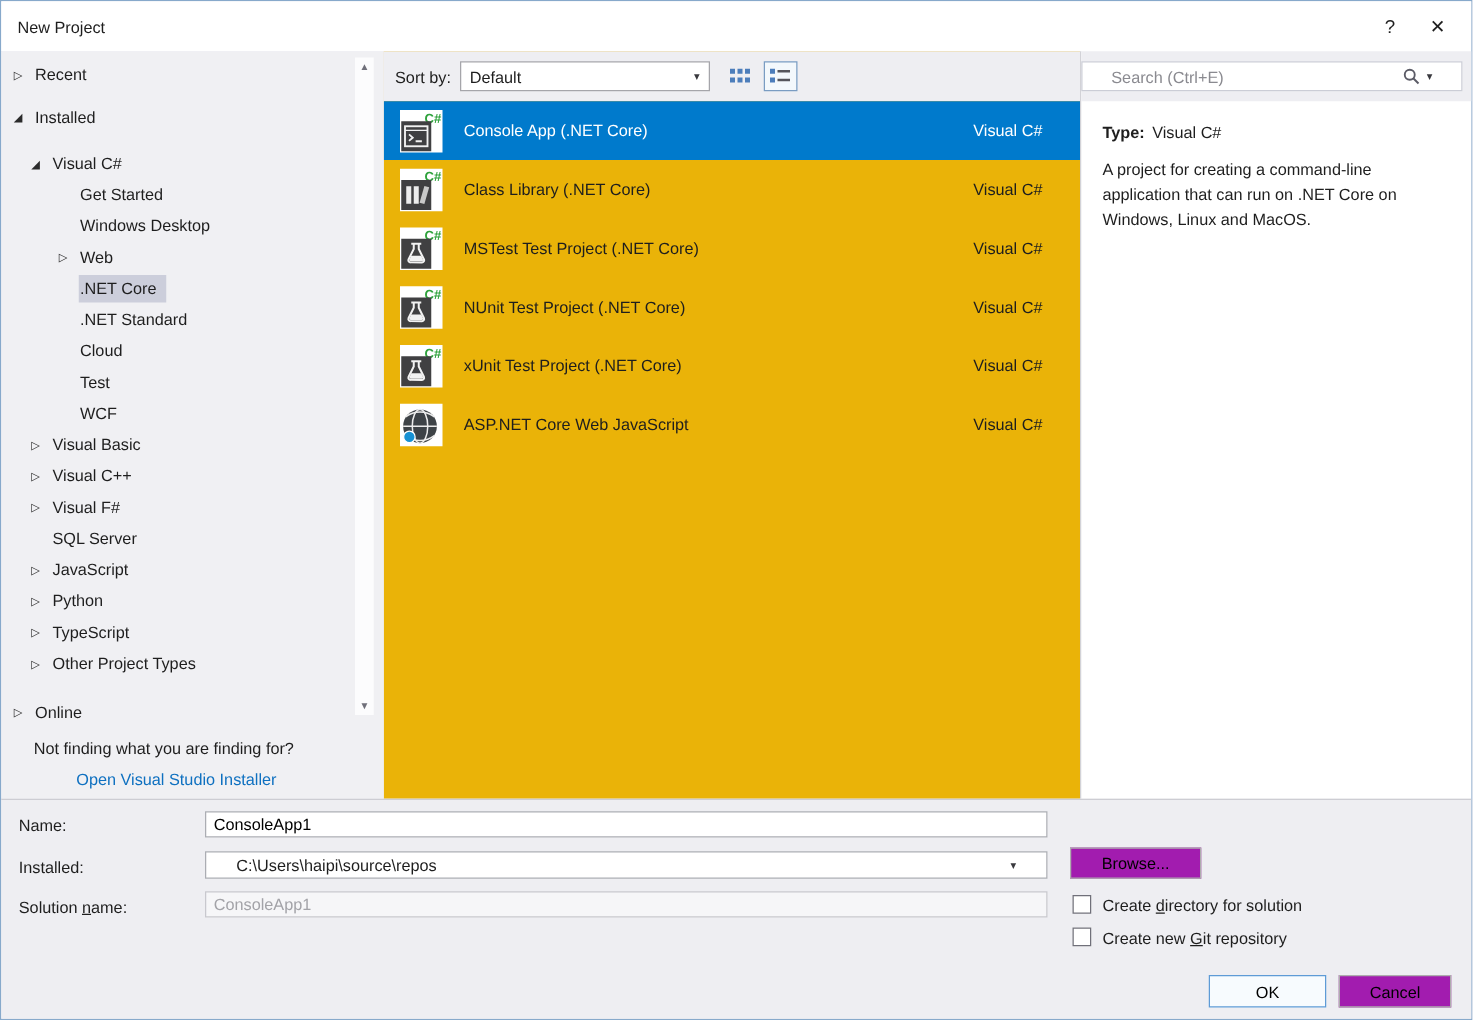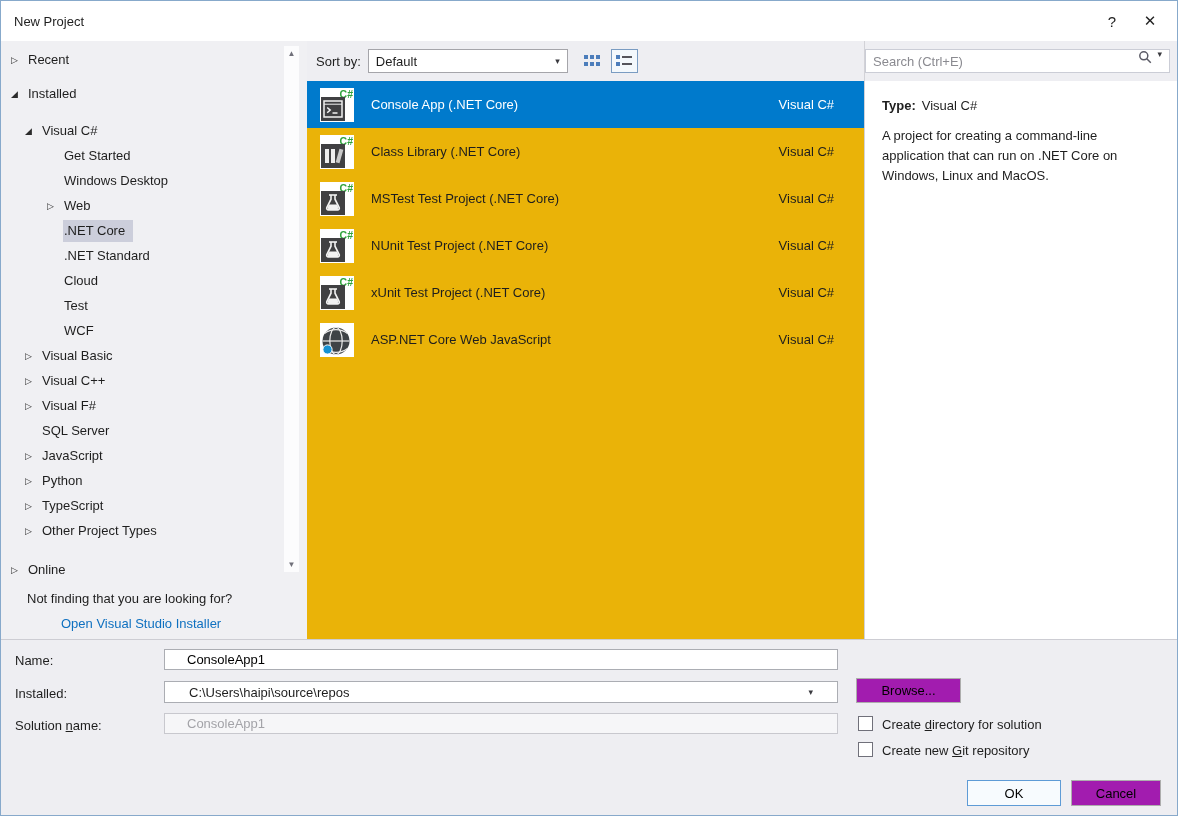--- a/index.html
+++ b/index.html
@@ -38,30 +38,30 @@
 .viewbtn.active{border:1px solid #7A9CC2;background:#F3F8FC}
 .tlist{flex:1 1 auto}
 .trow{height:47px;display:flex;align-items:center;padding:0 30px 0 13px}
 .trow .ticon{width:34px;height:34px;flex:0 0 34px;background:#fff;margin-right:17px}
 .trow .tname{flex:1 1 auto;white-space:nowrap;overflow:hidden}
 .trow .tlang{white-space:nowrap}
 .trow.sel{background:#007ACC;color:#fff}
 
 .right{width:313px;flex:0 0 313px;border-left:1px solid #D2D2D7;background:#fff;display:flex;flex-direction:column}
 .searcharea{height:40px;flex:0 0 40px;background:#EEEEF2;display:flex;align-items:center;padding:0 7px 0 0}
-.searchbox{flex:1;height:24px;background:#fff;border:1px solid #CBCDD6;display:flex;gap:5px;padding:0 7px}
+.searchbox{flex:1;height:24px;background:#fff;border:1px solid #CBCDD6;display:flex;align-items:center;gap:5px;padding:0 23px}
 .searchbox input{flex:1;border:none;outline:none;font:inherit;color:#1E1E1E;background:transparent;min-width:0}
 .searchbox input::placeholder{color:#8A8A90}
 .details{padding:17px 14px 0 17px}
 .type-label{font-weight:bold;margin-right:6px}
 .desc{margin-top:13px;line-height:20px}
 
 .bottom{height:176px;flex:0 0 176px;background:#EEEEF2;border-top:1px solid #CDCDD3;position:relative}
 .flabel{position:absolute;left:14px;white-space:nowrap}
-.ftext{position:absolute;left:163px;width:674px;height:21px;border:1px solid #ABADB3;background:#fff;font:inherit;padding:0 22px;outline:none}
+.ftext{position:absolute;left:163px;width:674px;height:21px;border:1px solid #ABADB3;background:#fff;font:inherit;padding:0 6px;outline:none}
 .fcombo{position:absolute;left:163px;width:674px;height:22px;border:1px solid #ABADB3;background:#fff;display:flex;align-items:center;justify-content:space-between;padding:0 24px;cursor:default}
 .fcombo .val{white-space:nowrap;overflow:hidden}
 .fdisabled{color:#A3A3A8;background:#F6F6F8;border-color:#C8C8CE}
 .btn{position:absolute;height:26px;background:#a21caf;border:1px solid #ADADAD;font:inherit;display:flex;align-items:center;justify-content:center;cursor:default}
 .btn.primary{border-color:#5E9BD6;background:#F7FBFE}
 .cb-box{position:absolute;left:857px;width:15px;height:15px;background:#fff;border:1px solid #70707A}
 .cb-label{position:absolute;left:881px;white-space:nowrap}
 .ul{text-decoration:underline}
 svg{display:block}
 </style>
@@ -166,21 +166,21 @@
       <div class="sb-scroll">
         <span class="sb-arrow">▲</span>
         <span class="sb-arrow">▼</span>
       </div>
 
       <div class="sb-footer">
         <div class="titem lvl0">
           <span class="arrow">▷</span>
           <span class="lbl">Online</span>
         </div>
-        <div class="sb-q">Not finding that you are looking for?</div>
+        <div class="sb-q">Not finding what you are finding for?</div>
         <div class="sb-link">Open Visual Studio Installer</div>
       </div>
     </div>
 
     <div class="middle">
       <div class="sortbar">
         <span class="sort-label">Sort by:</span>
         <div class="sort-select">
           <span>Default</span>
           <span class="caret">▾</span>

